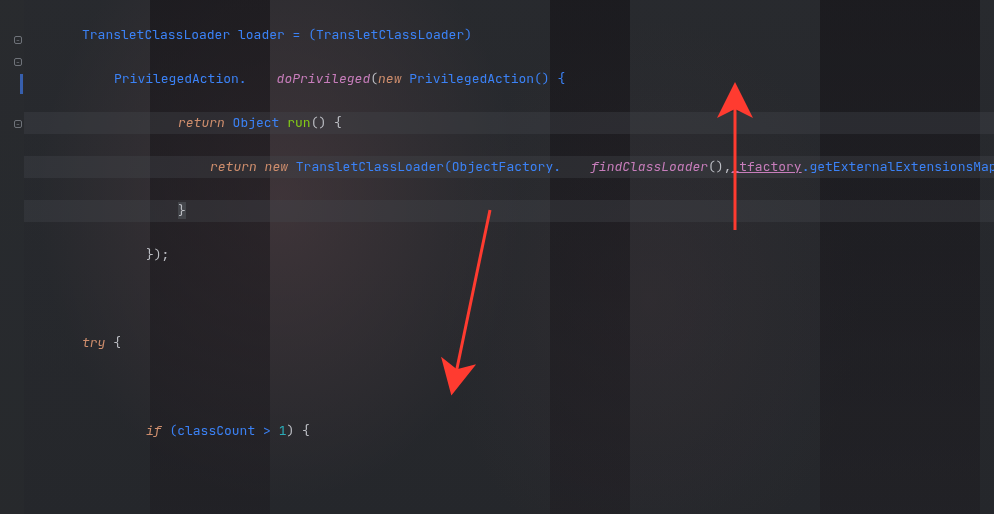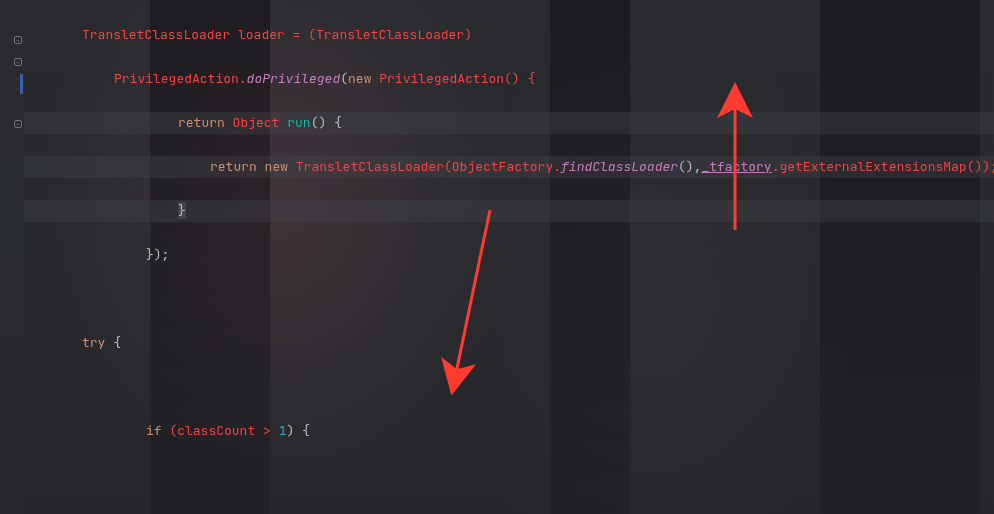--- a/index.html
+++ b/index.html
@@ -58,24 +58,24 @@
 }
 .editor {
   position: absolute;
   left: 24px;
   top: 2px;
   width: 970px;
   white-space: pre;
 }
 .line { height: 22px; padding-left: 58px; }
 .hl-block { background: rgba(70,72,78,0.35); }
-.c-type   { color: #ef4444; }
-.c-kw     { color: #cf8e6d; }
-.c-method { color: #14b8a6; }
-.c-static { color: #c77dbb; font-style: italic; }
+.c-type   { color: #3b82f6; }
+.c-kw     { color: #cf8e6d; font-style: italic; }
+.c-method { color: #84cc16; }
+.c-static { color: #c77dbb; font-style: italic; margin-left: 30px; }
 .c-field  { color: #c77dbb; text-decoration: underline; }
 .c-num    { color: #2aacb8; }
 .c-punct  { color: #bcbec4; }
 .arrow {
   position: absolute;
   pointer-events: none;
 }
 .arrow svg { overflow: visible; }
 </style>
 </head>

